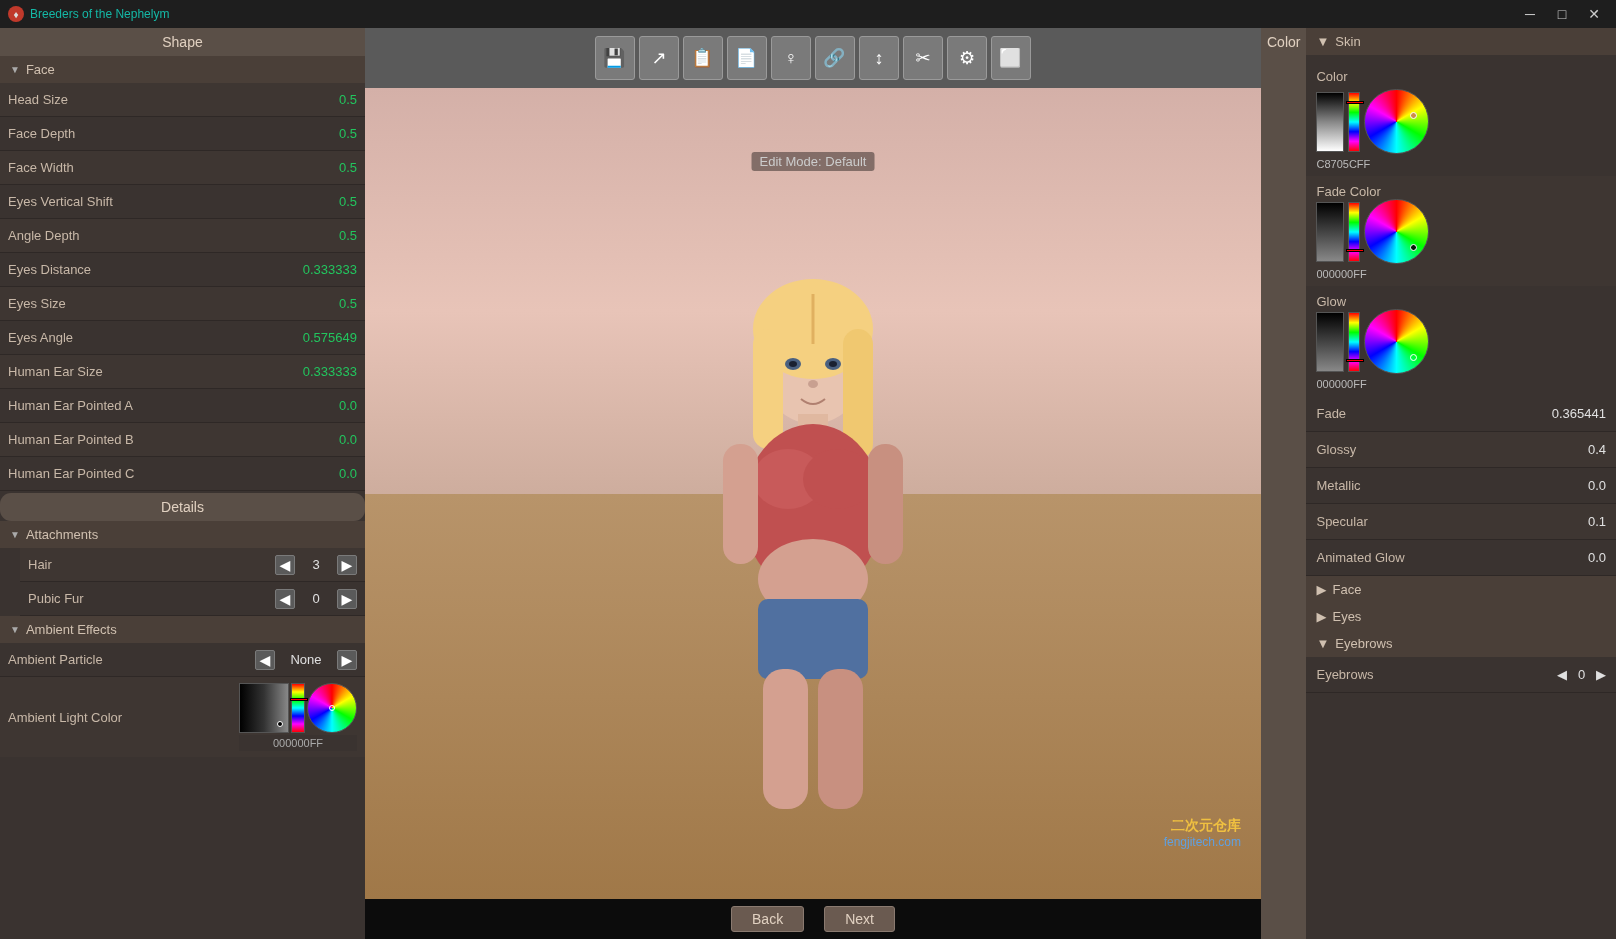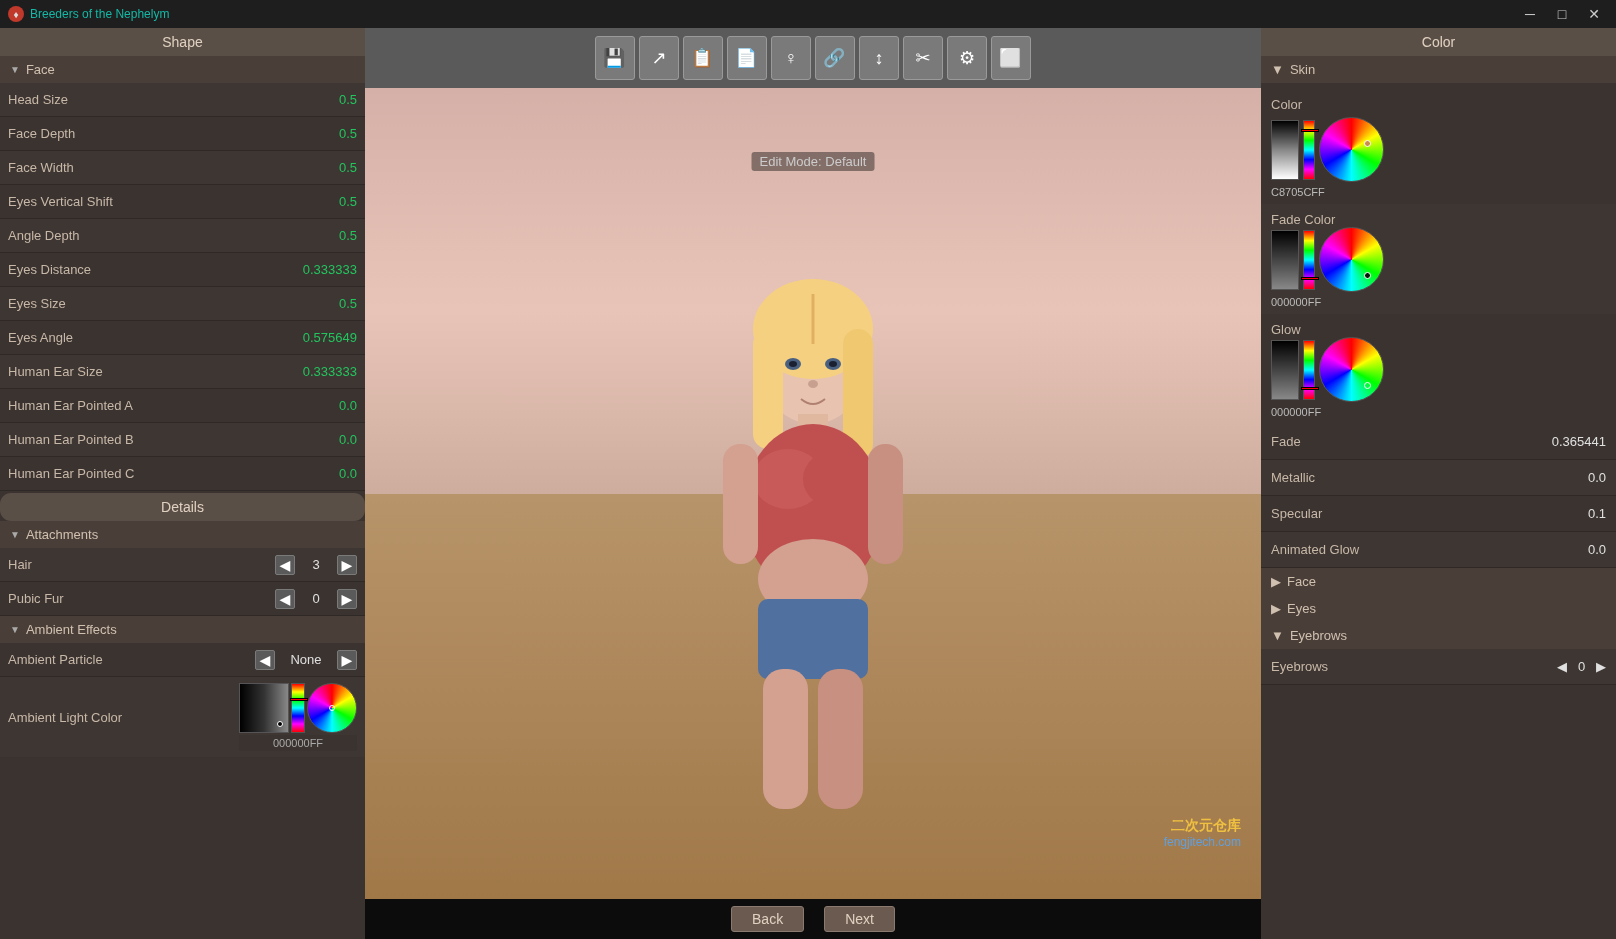--- a/index.html
+++ b/index.html
@@ -129,20 +129,21 @@
       min-width: 80px;
       text-align: right;
     }
 
     .stepper-row {
       display: flex;
       align-items: center;
       padding: 4px 8px;
       border-bottom: 1px solid #2e2826;
       min-height: 34px;
+      margin-left: 20px;
     }
     .stepper-row:nth-child(even) { background: #3e3632; }
     .stepper-row:nth-child(odd) { background: #3a3330; }
     .stepper-label { flex: 1; color: #c8b8a8; font-size: 13px; }
     .stepper-controls {
       display: flex;
       align-items: center;
       gap: 6px;
     }
     .stepper-btn {
@@ -310,21 +311,21 @@
       cursor: pointer;
       border-radius: 3px;
       font-size: 14px;
     }
 
     
     .right-panel {
       width: 355px;
       background: #3a3330;
       display: flex;
-      flex-direction: column;
+      flex-direction: row;
       flex-shrink: 0;
       overflow: hidden;
     }
     .right-panel-scroll {
       overflow-y: auto;
       flex: 1;
     }
     .right-panel-scroll::-webkit-scrollbar { width: 6px; }
     .right-panel-scroll::-webkit-scrollbar-track { background: #2a2a2a; }
     .right-panel-scroll::-webkit-scrollbar-thumb { background: #6a5a50; border-radius: 3px; }
@@ -630,20 +631,24 @@
         </div>
         <div style="font-size:11px;color:#bbb;padding:2px 0 6px;">000000FF</div>
       </div>
 
 
       <div class="color-prop-row">
         <span class="color-prop-label">Fade</span>
         <span class="color-prop-value">0.365441</span>
       </div>
       <div class="color-prop-row">
+        <span class="color-prop-label">Glossy</span>
+        <span class="color-prop-value">0.4</span>
+      </div>
+      <div class="color-prop-row">
         <span class="color-prop-label">Metallic</span>
         <span class="color-prop-value">0.0</span>
       </div>
       <div class="color-prop-row">
         <span class="color-prop-label">Specular</span>
         <span class="color-prop-value">0.1</span>
       </div>
       <div class="color-prop-row">
         <span class="color-prop-label">Animated Glow</span>
         <span class="color-prop-value">0.0</span>

